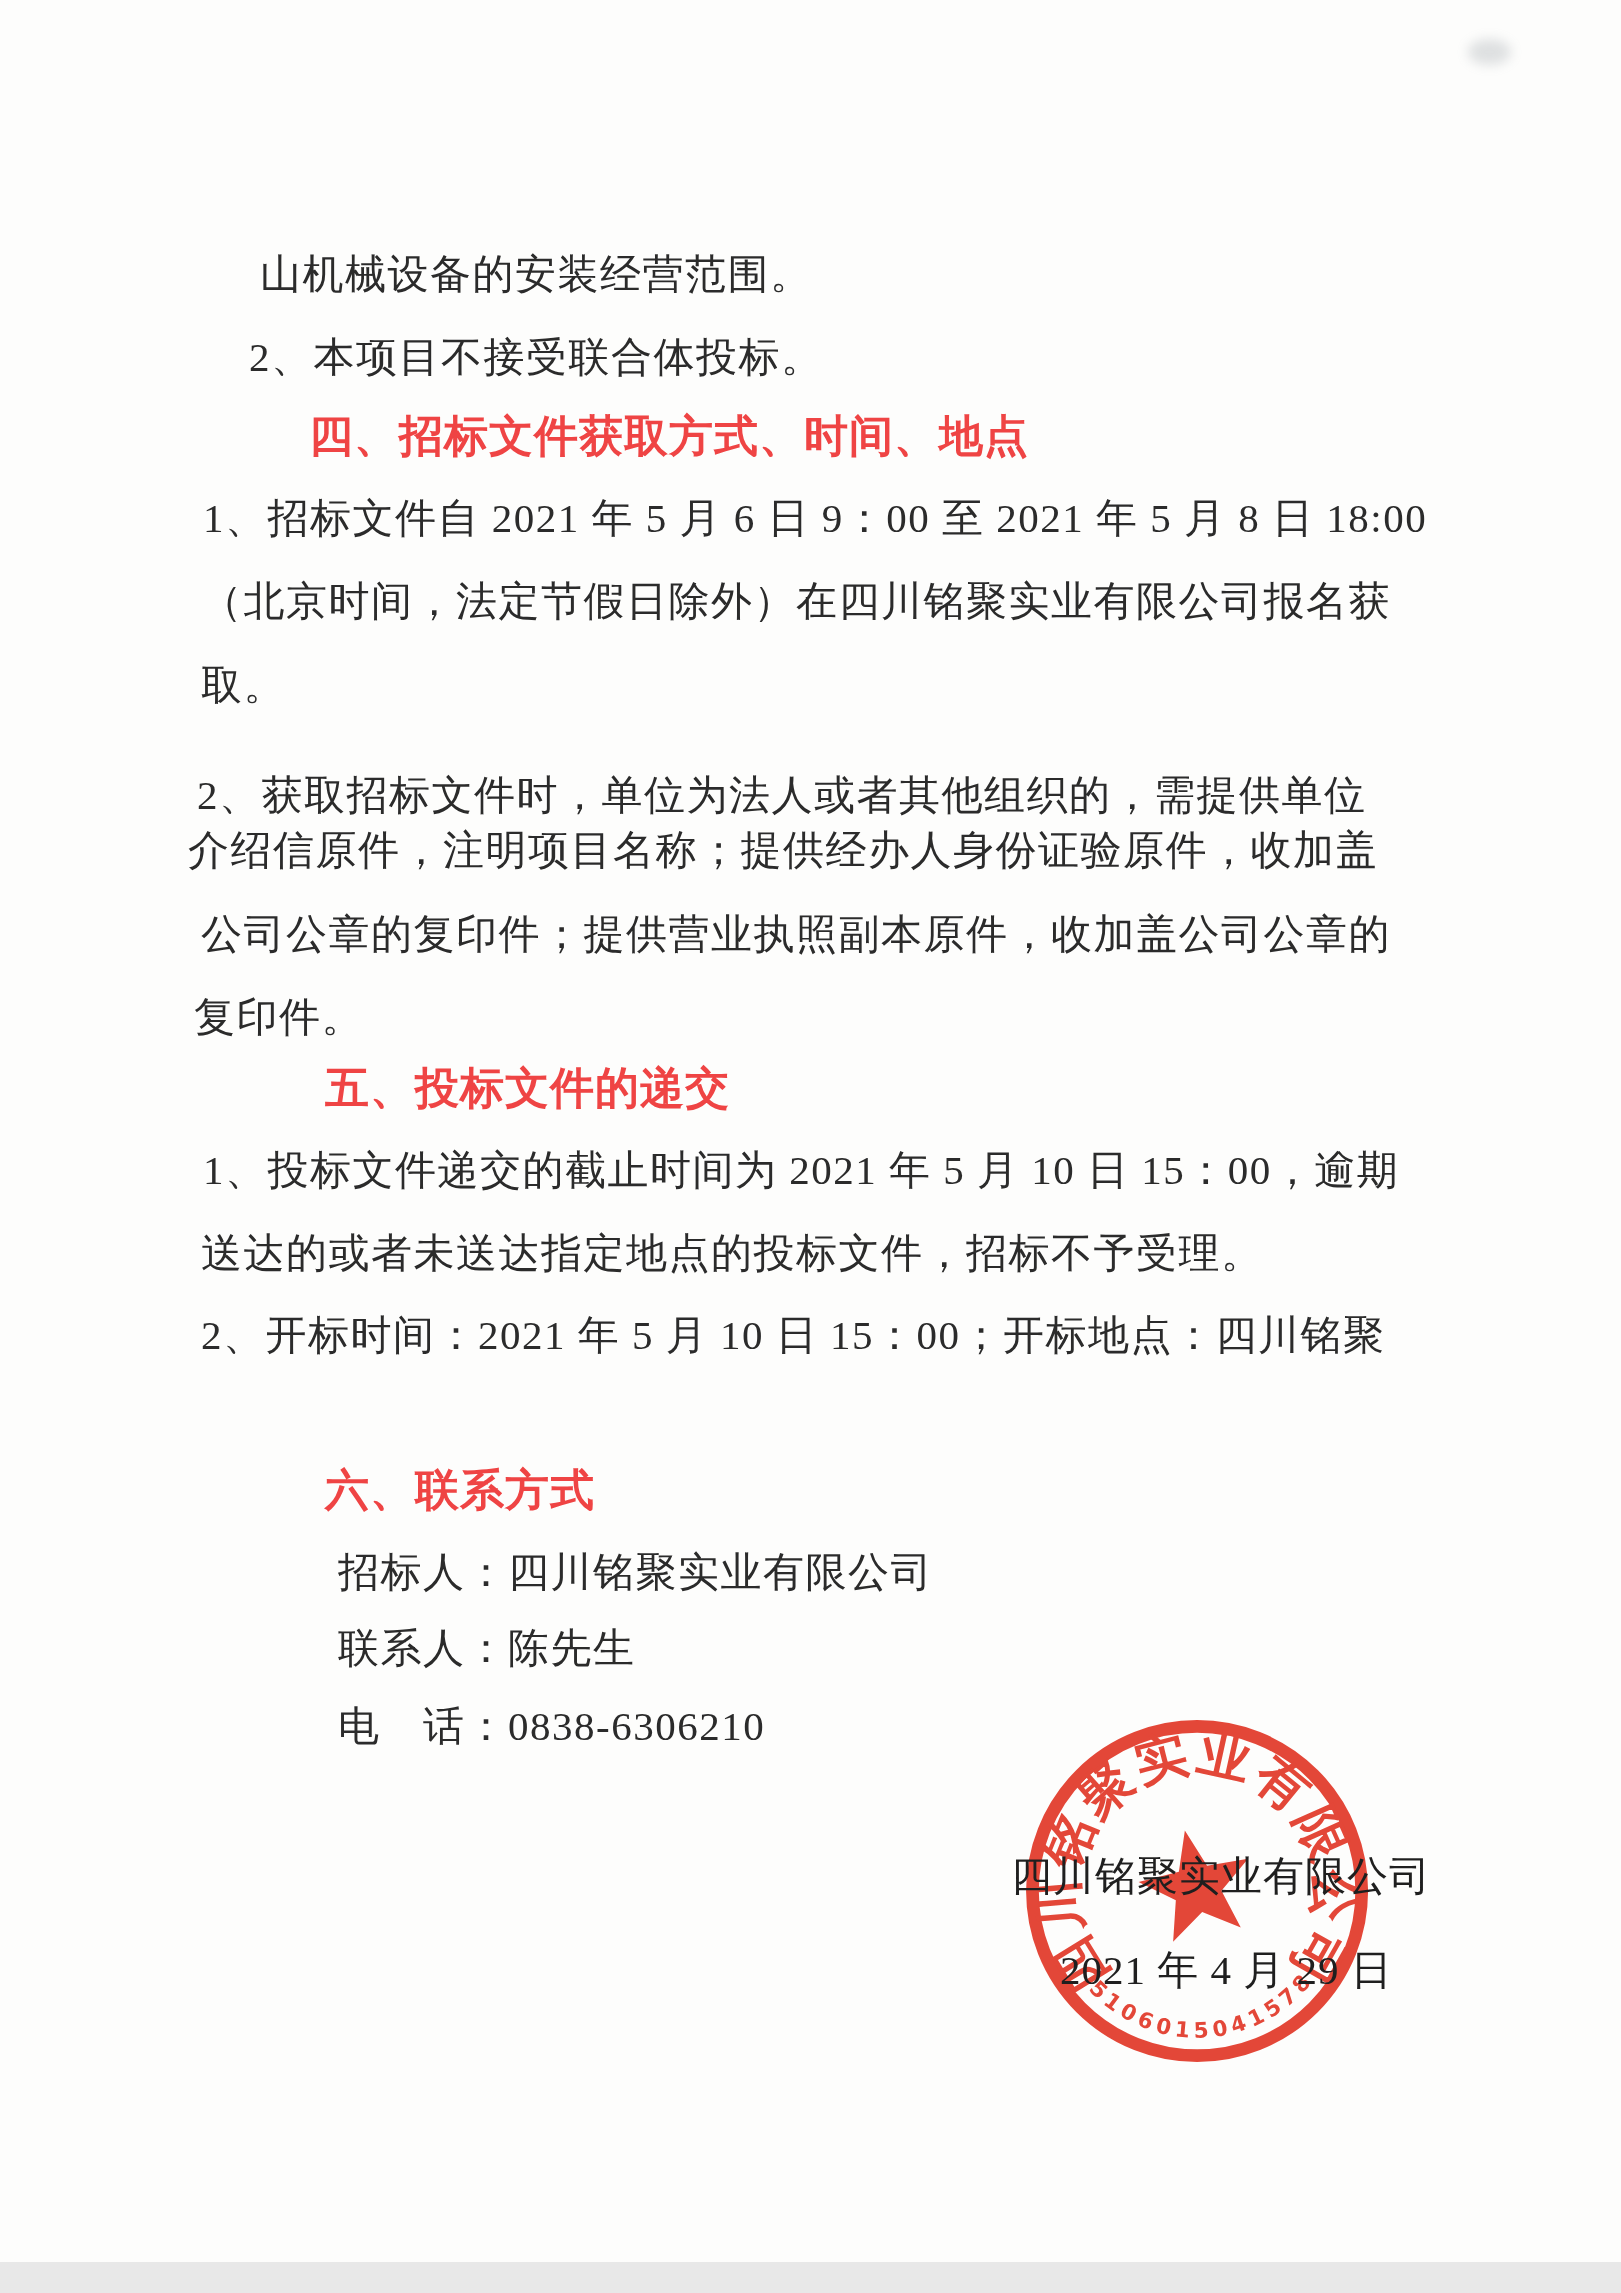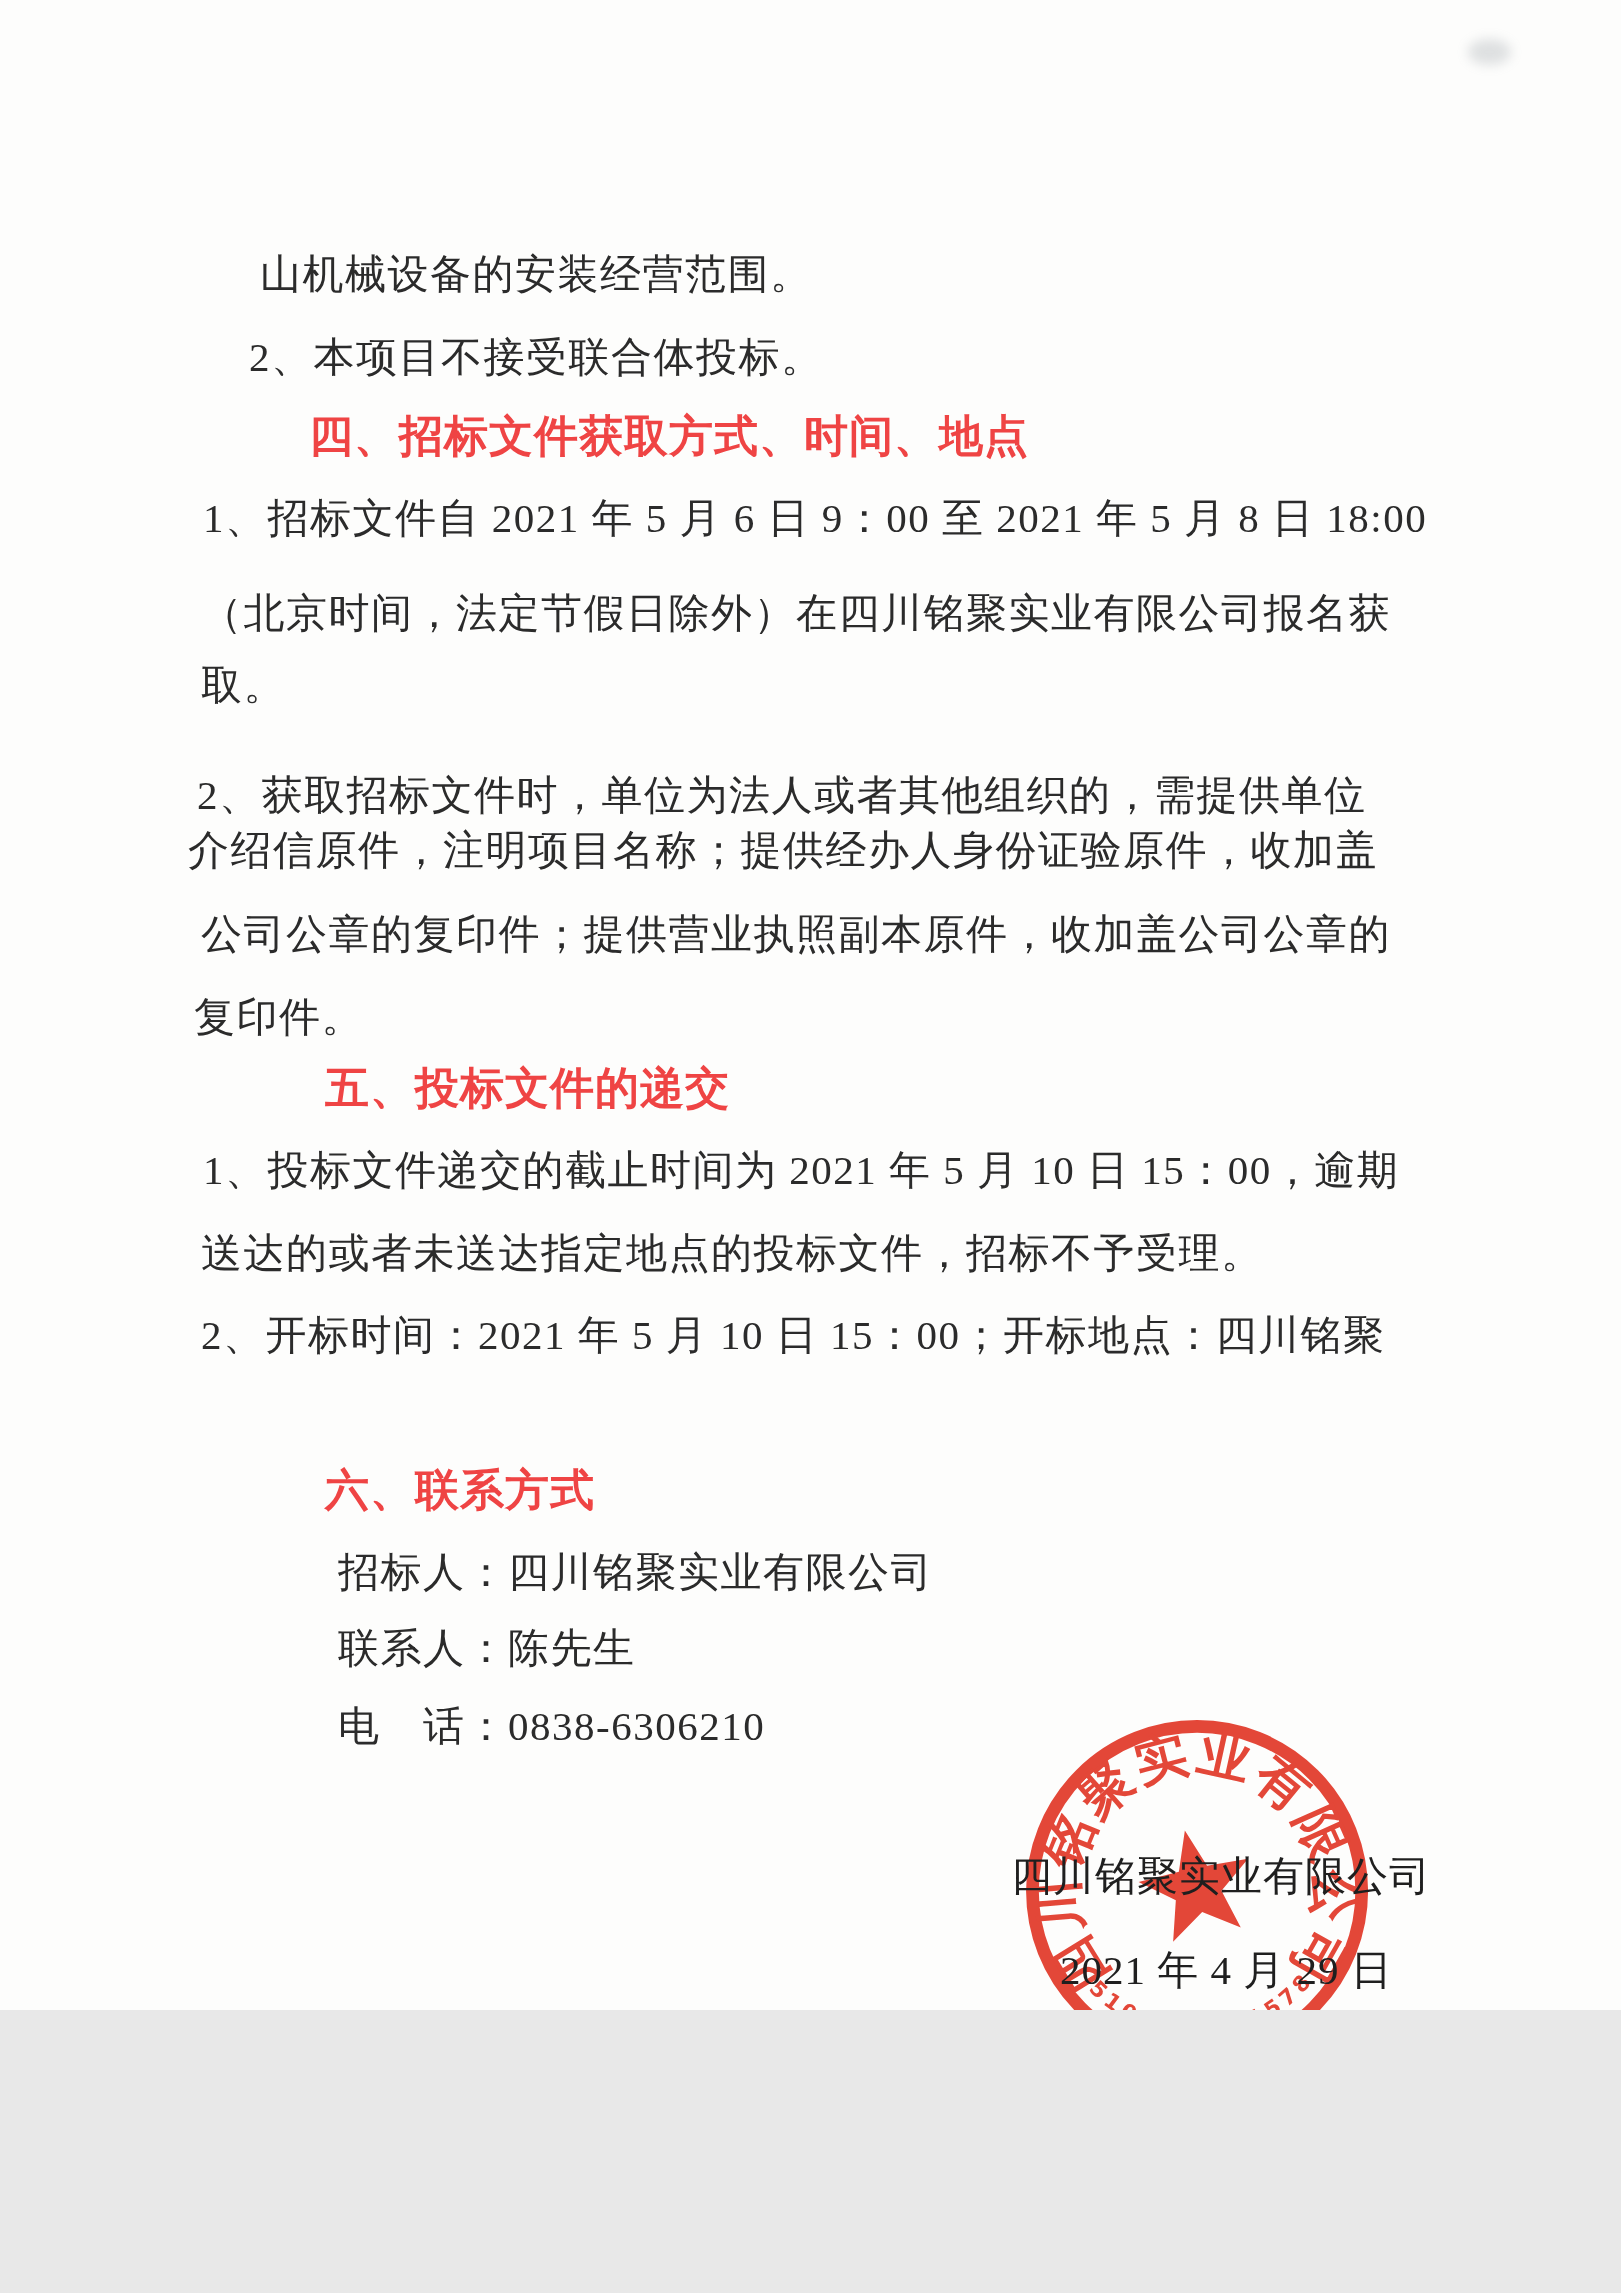--- a/index.html
+++ b/index.html
@@ -1,18 +1,18 @@
 <!DOCTYPE html>
 <html><head>
 <meta charset="utf-8">
 <style>
   html,body{margin:0;padding:0;background:#e8e8e8;}
   .page{
     position:relative;
-    width:1621px;height:2010px;
+    width:1621px;height:2262px;
     margin:0 auto;
     background:#fdfdfc;
     overflow:hidden;
     font-family:"Liberation Serif","DejaVu Serif",serif;
     color:#2b2b2b;
   }
   .ln{
     position:absolute;
     white-space:nowrap;
     font-size:41px;
@@ -61,21 +61,21 @@
 
   <div class="smudge"></div>
 
   <div class="ln" style="top:251px;left:260px"><span>山机械设备的安装经营范围。</span></div>
   <div class="ln" style="top:334px;left:249px"><span>2、本项目不接受联合体投标。</span></div>
 
   <div class="ln heading" style="top:412px;left:309px"><span>四、招标文件获取方式、时间、地点</span></div>
 
   <div class="ln" style="top:495px;left:203px"><span>1、招标文件自 </span><span class="u">2021</span><span> 年 </span><span class="u">5</span><span> 月 </span><span class="u">6</span><span> 日 </span><span class="u">9：00</span><span> 至 </span><span class="u">2021</span><span> 年 </span><span class="u">5</span><span> 月 </span><span class="u">8</span><span> 日 </span><span class="u">18:00</span></div>
 
-  <div class="ln" style="top:590px;left:201px"><span>（北京时间，法定节假日除外）在四川铭聚实业有限公司报名获</span></div>
+  <div class="ln" style="top:578px;left:201px"><span>（北京时间，法定节假日除外）在四川铭聚实业有限公司报名获</span></div>
   <div class="ln" style="top:662px;left:201px"><span>取。</span></div>
   <div class="ln" style="top:772px;left:197px"><span>2、获取招标文件时，单位为法人或者其他组织的，需提供单位</span></div>
   <div class="ln" style="top:827px;left:188px"><span>介绍信原件，注明项目名称；提供经办人身份证验原件，收加盖</span></div>
   <div class="ln" style="top:911px;left:201px"><span>公司公章的复印件；提供营业执照副本原件，收加盖公司公章的</span></div>
   <div class="ln" style="top:994px;left:194px"><span>复印件。</span></div>
 
   <div class="ln heading" style="top:1064px;left:325px"><span>五、投标文件的递交</span></div>
 
   <div class="ln" style="top:1147px;left:203px"><span>1、投标文件递交的截止时间为 </span><span class="u">2021</span><span> 年 </span><span class="u">5</span><span> 月 </span><span class="u">10</span><span> 日 15：00，逾期</span></div>
 

